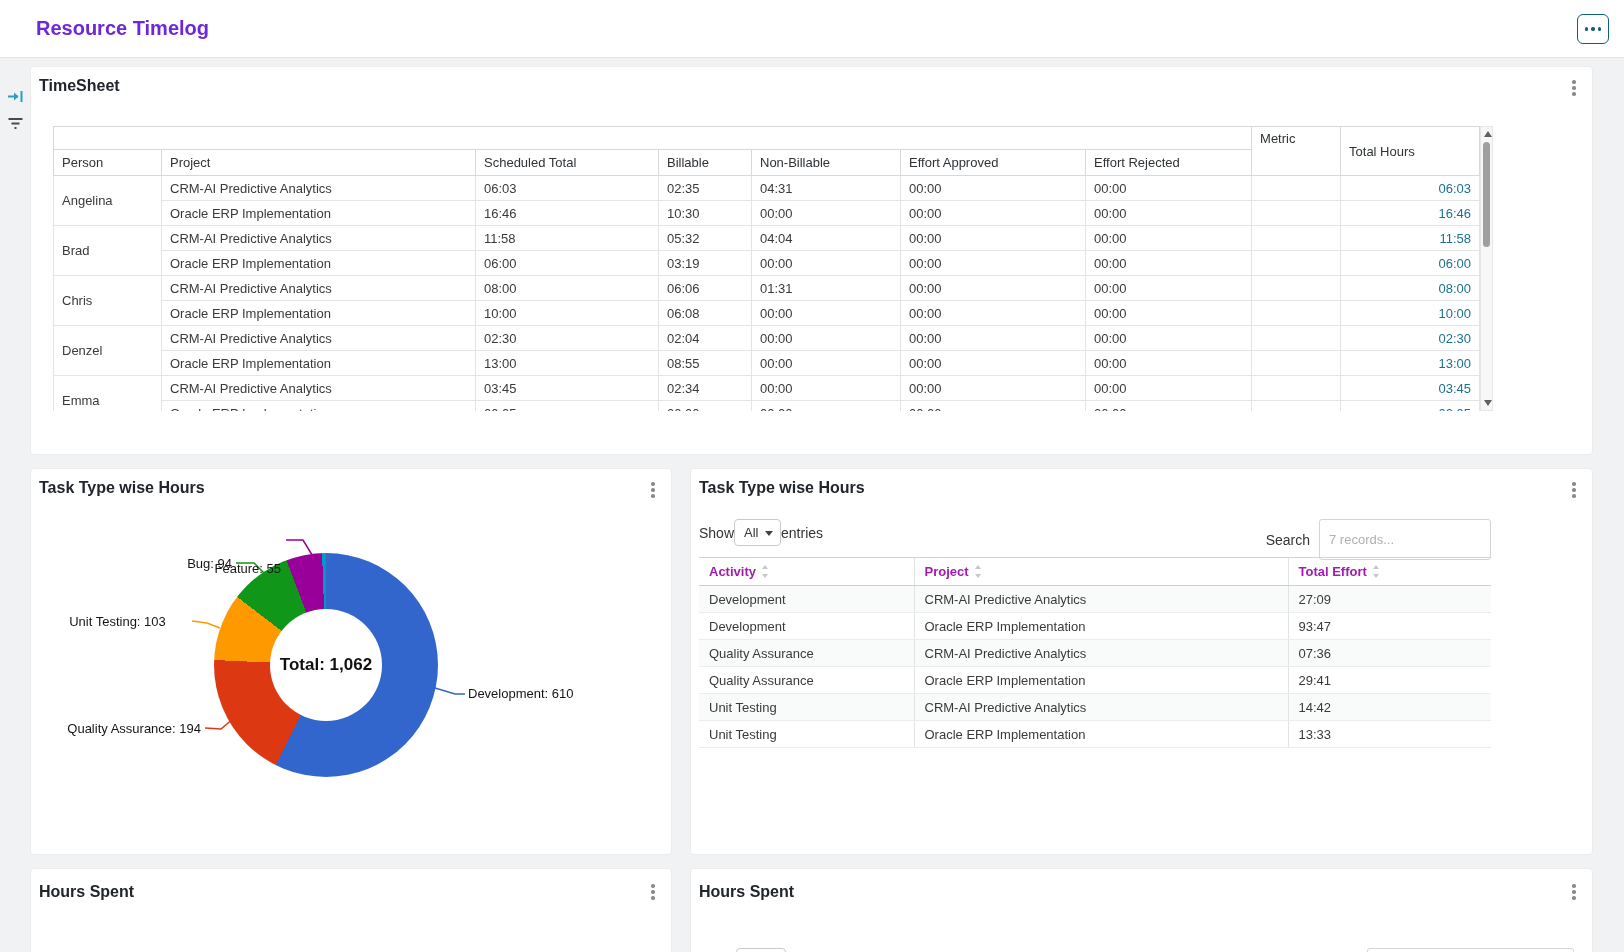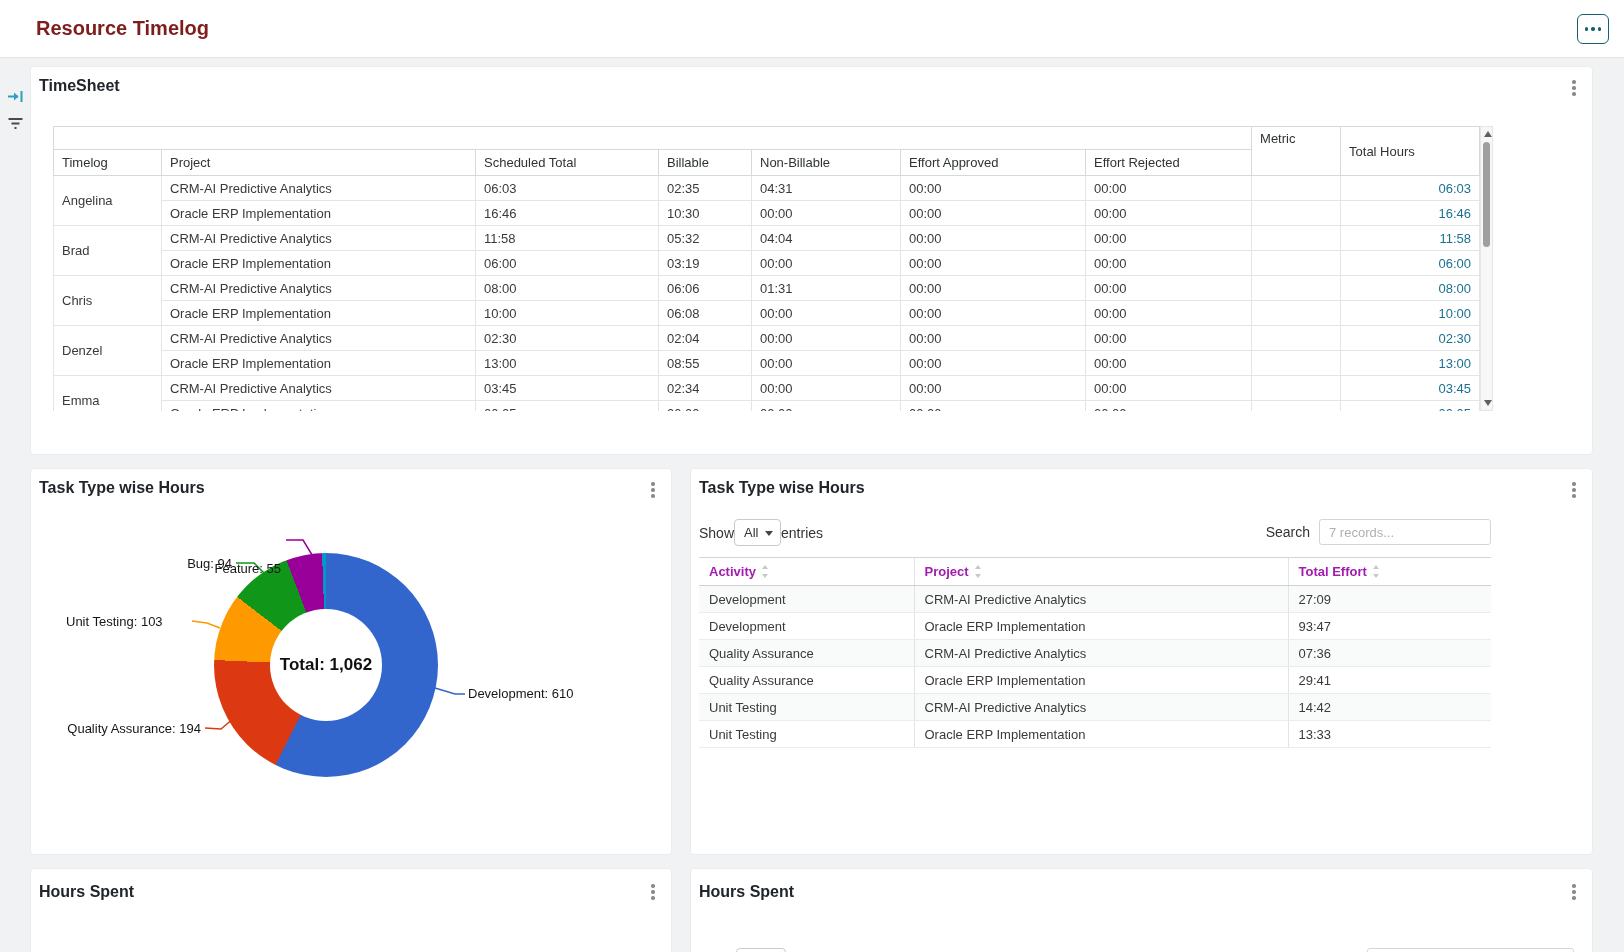--- a/index.html
+++ b/index.html
@@ -9,21 +9,21 @@
     background:#f1f2f3;
     color:#333;
     position:relative;
     overflow:hidden;
   }
   
   .app-header {
     position:absolute; left:0; top:0; width:1624px; height:58px;
     background:#fff; border-bottom:1px solid #e4e5e6;
   }
-  .app-title { position:absolute; left:36px; top:17px; font-size:20px; font-weight:bold; color:#7f1d1d; }
+  .app-title { position:absolute; left:36px; top:17px; font-size:20px; font-weight:bold; color:#6d28d9; }
   .more-btn {
     position:absolute; right:15px; top:14px; width:32px; height:30px;
     background:#fff; border:1.5px solid #145f70; border-radius:6px;
     display:flex; align-items:center; justify-content:center; gap:3px; cursor:pointer;
   }
   .more-btn i { width:3.5px; height:3.5px; border-radius:50%; background:#145f70; }
   
   .rail { position:absolute; left:0; top:58px; width:30px; height:894px; }
   .rail .ric { position:absolute; left:7px; width:17px; height:17px; cursor:pointer; }
   
@@ -56,34 +56,34 @@
   .vscroll .thumb { position:absolute; left:2px; top:15px; width:7px; height:105px; background:#9f9f9f; border-radius:4px; }
   
   .donut-area { position:absolute; left:0; top:0; width:642px; height:387px; }
   #donut { position:absolute; left:183px; top:84px; width:224px; height:224px; border-radius:50%; }
   #donut::after { content:""; position:absolute; left:56px; top:56px; width:112px; height:112px; background:#fff; border-radius:50%; }
   .donut-center { position:absolute; left:215px; top:186px; width:160px; text-align:center;
                   font-size:17px; font-weight:bold; color:#111; }
   .donut-callout { position:absolute; font-size:13px; color:#161616; }
   .co-feature { left:120px; top:64px;  width:130px; text-align:right;margin-top:28px; }
   .co-bug     { left:70px;  top:87px;  width:131px; text-align:right; }
-  .co-unit    { left:35px;  top:145px; width:137px; text-align:left; }
+  .co-unit    { left:18px;  top:145px; width:137px; text-align:center; }
   .co-qa      { left:10px;  top:252px; width:160px; text-align:right; }
   .co-dev     { left:437px; top:217px; width:160px; text-align:left; }
   .leader-svg { position:absolute; left:0; top:0; pointer-events:none; }
   
   .controls { position:absolute; left:0; top:46px; width:903px; height:32px; font-size:14px; color:#333; }
   .show-group { position:absolute; left:8px; top:4px; display:flex; align-items:center; }
   .fake-select { position:relative; width:47px; height:27px; border:1px solid #c9cacc; border-radius:4px;
                  background:#fff; font-size:13px; color:#333; display:flex; align-items:center;
                  padding-left:9px; cursor:pointer; }
   .fake-select .chev { position:absolute; right:7px; top:11px; width:0; height:0;
                  border-left:4px solid transparent; border-right:4px solid transparent; border-top:5px solid #444; }
   .search-group { position:absolute; right:103px; top:4px; display:flex; align-items:center; gap:9px; }
-  .search-input { width:172px; height:26px; border:1px solid #d4d5d6; border-radius:3px; padding:0 9px;
+  .search-input { width:172px; height:41px; border:1px solid #d4d5d6; border-radius:3px; padding:0 9px;
                   font-size:13px; font-family:"Liberation Sans",sans-serif; color:#333; background:#fff; }
   .search-input::placeholder { color:#b0b0b0; }
   .tt-table { position:absolute; left:8px; top:88px; width:792px; border-collapse:collapse; table-layout:fixed;
               font-size:13px; color:#3a3a3a; }
   .tt-table th { font-weight:bold; color:#a21caf; text-align:left; height:28px; padding:0 10px;
                  border-top:1px solid #d2d3d4; border-bottom:1px solid #cfd0d1; }
   .tt-table td { height:27px; padding:0 10px; border-bottom:1px solid #ebecec; }
   .tt-table th + th, .tt-table td + td { border-left:1px solid #e2e3e4; }
   .tt-table tbody tr:nth-child(odd) { background:#f9fafa; }
   .sort { display:inline-block; position:relative; width:9px; height:13px; margin-left:5px; vertical-align:-2px; }
@@ -143,21 +143,21 @@
           <col style="width:89px">
           <col style="width:139px">
       </colgroup>
       <thead>
         <tr class="grp-row">
           <th colspan="7"></th>
           <th rowspan="2" class="th-metric">Metric</th>
           <th rowspan="2" class="th-total">Total Hours</th>
         </tr>
         <tr class="col-row">
-          <th>Timelog</th>
+          <th>Person</th>
           <th>Project</th>
           <th>Scheduled Total</th>
           <th>Billable</th>
           <th>Non-Billable</th>
           <th>Effort Approved</th>
           <th>Effort Rejected</th>
         </tr>
       </thead>
       <tbody>
         <tr>

